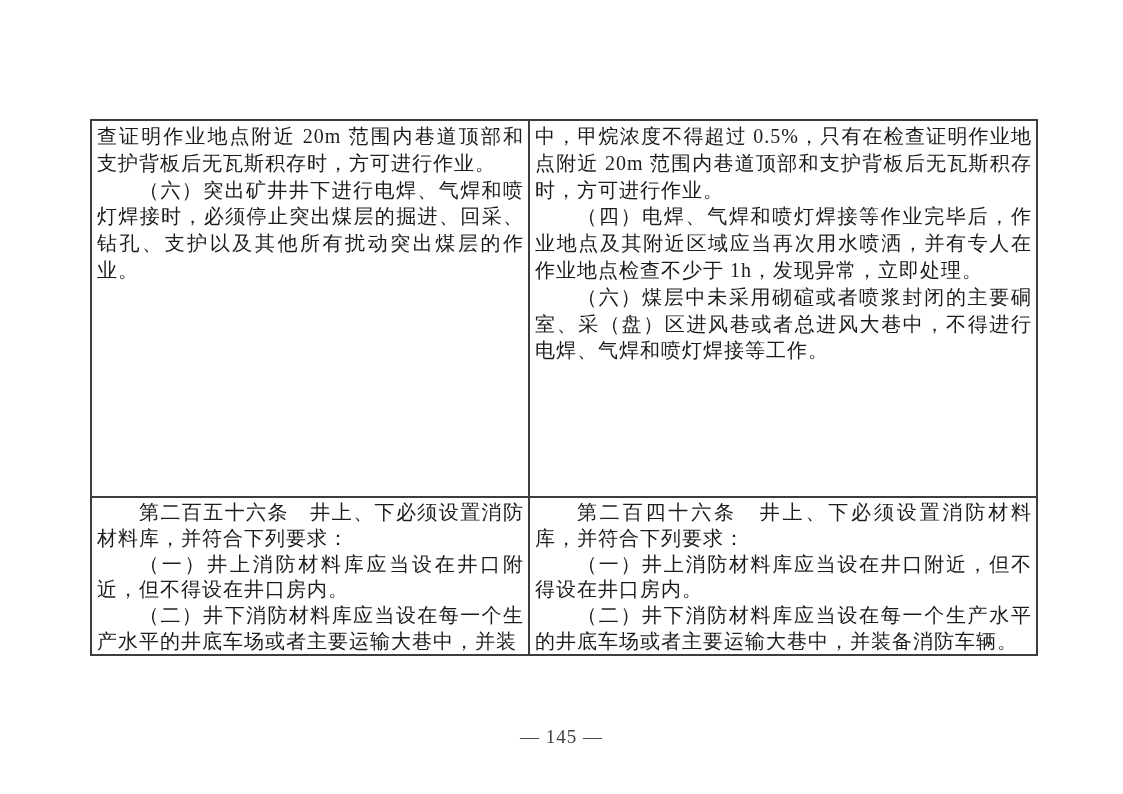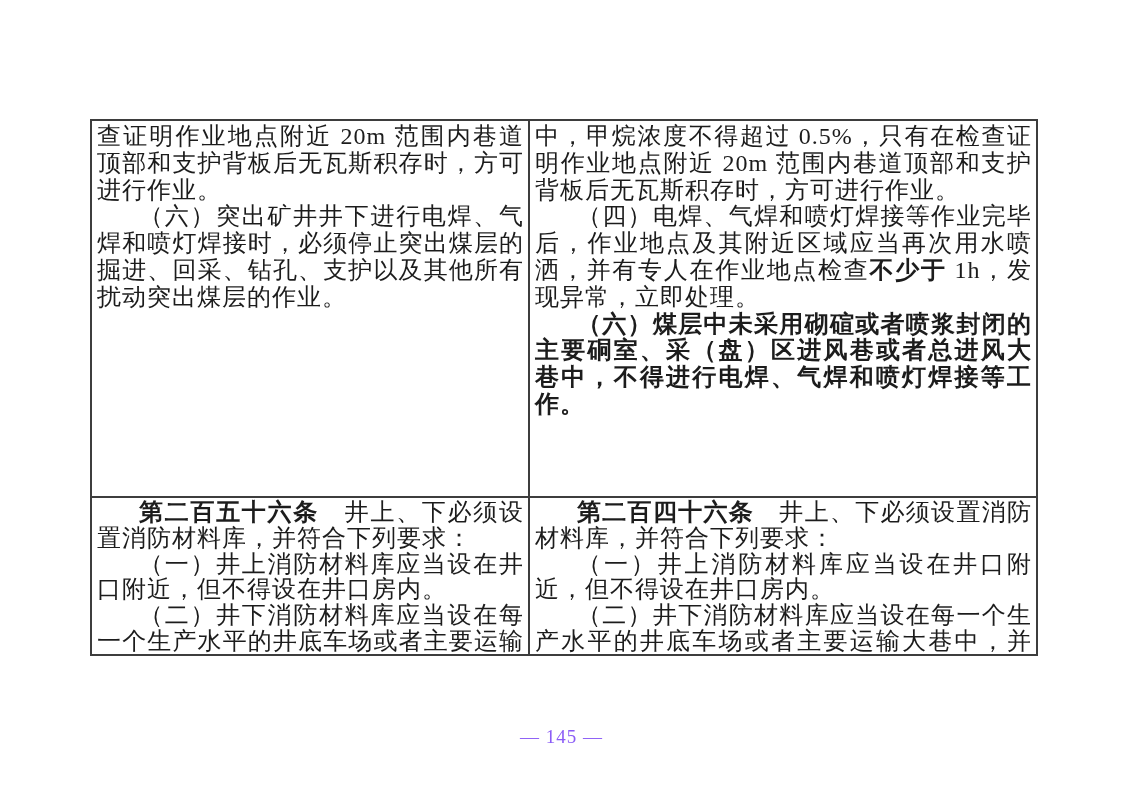--- a/index.html
+++ b/index.html
@@ -27,43 +27,43 @@
     border: 2px solid #3d3d3d;
     display: grid;
     grid-template-columns: 438px 506px;
     grid-template-rows: 377px 156px;
     color: #1c1c1c;
   }
   .cell {
     box-sizing: border-box;
     overflow: hidden;
     padding: 2px 4px 0 5px;
-    font-size: 24px;
+    font-size: 20px;
     line-height: 26.8px;
     letter-spacing: 1px;
   }
   .cell.c1 { border-right: 2px solid #3d3d3d; }
   .cell.r1 { border-bottom: 2px solid #3d3d3d; }
   .cell.r2 { line-height: 25.8px; }
   .para {
     margin: 0;
     text-align: justify;
     text-justify: inter-character;
   }
   .para.indent { text-indent: 42px; }
-  .bold { font-weight: 700; margin-top: 28px; }
+  .bold { font-weight: 400; margin-top: 28px; }
   .page-number {
     position: absolute;
     left: 0;
     top: 726px;
     width: 100%;
     text-align: center;
     font-size: 19px;
     letter-spacing: 1px;
-    color: #8b5cf6;
+    color: #404040;
   }
 </style>
 </head>
 <body>
 
 <div class="page">
 
   <div class="doc-table">
     <div class="cell r1 c1">
         <div class="para"><span>查证明作业地点附近 20m 范围内巷道顶部和支护背板后无瓦斯积存时，方可进行作业。</span></div>

